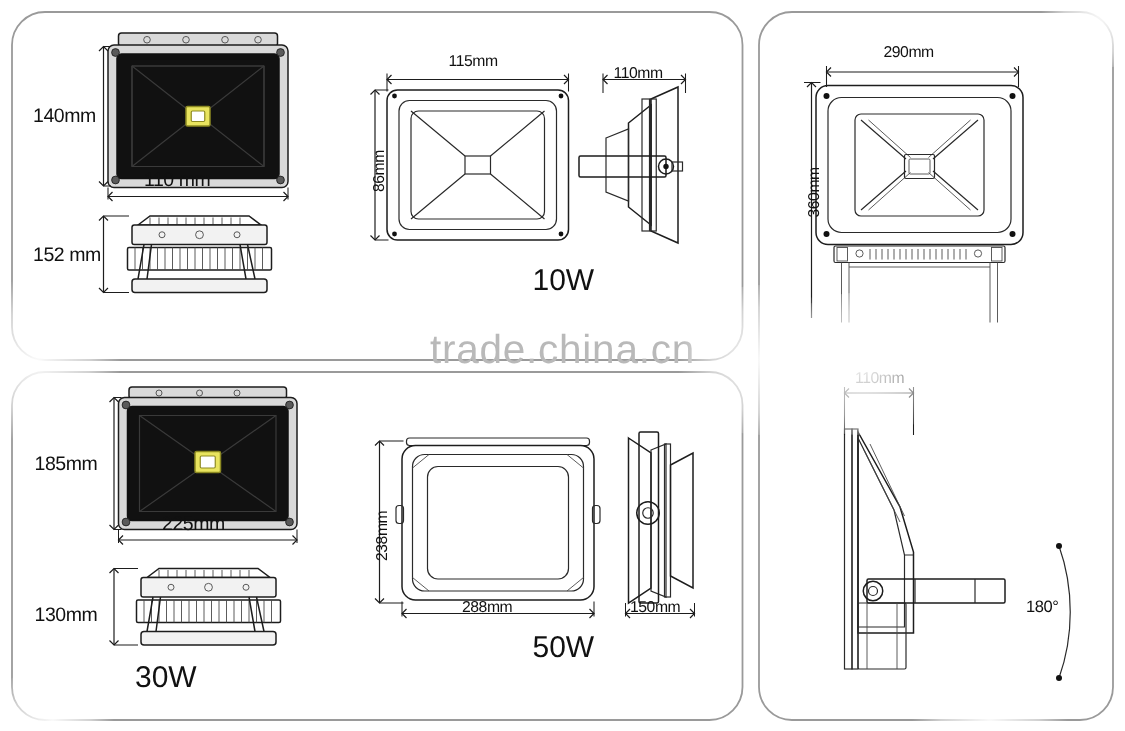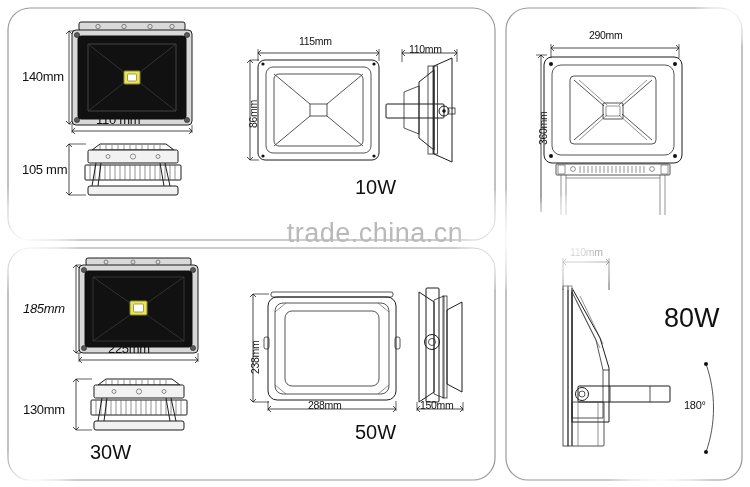--- a/index.html
+++ b/index.html
@@ -359,40 +359,39 @@
 
       <path class="ln-thin" d="M706,364 C716,392 716,424 706,452" stroke="#555"></path>
       <circle class="dot" cx="706" cy="364" r="2"></circle>
       <circle class="dot" cx="706" cy="452" r="2"></circle>
     </g>
 
   </svg>
 
   <div class="lbl dimlbl" style="left:22px;top:70px;">140mm</div>
   <div class="lbl dimlbl" style="left:96px;top:113px;">110 mm</div>
-  <div class="lbl dimlbl" style="left:22px;top:163px;">105 mm</div>
+  <div class="lbl dimlbl" style="left:22px;top:163px;">152 mm</div>
   <div class="lbl dimlbl-sm" style="left:299px;top:36px;">115mm</div>
   <div class="lbl dimlbl-sm vert" style="left:248px;top:128px;transform:rotate(-90deg);">86mm</div>
   <div class="lbl dimlbl-sm" style="left:409px;top:44px;">110mm</div>
   <div class="lbl wattlbl" style="left:355px;top:177px;">10W</div>
 
-  <div class="lbl dimlbl" style="left:23px;top:302px;font-style:italic;">185mm</div>
+  <div class="lbl dimlbl" style="left:23px;top:302px;">185mm</div>
   <div class="lbl dimlbl" style="left:108px;top:342px;">225mm</div>
   <div class="lbl dimlbl" style="left:23px;top:403px;">130mm</div>
   <div class="lbl dimlbl-sm vert" style="left:250px;top:374px;transform:rotate(-90deg);">238mm</div>
   <div class="lbl dimlbl-sm" style="left:308px;top:400px;text-align:right;">288mm</div>
   <div class="lbl dimlbl-sm" style="left:420px;top:400px;">150mm</div>
   <div class="lbl wattlbl" style="left:90px;top:442px;">30W</div>
   <div class="lbl wattlbl" style="left:355px;top:422px;">50W</div>
 
   <div class="lbl dimlbl-sm" style="left:589px;top:30px;">290mm</div>
   <div class="lbl dimlbl-sm vert" style="left:538px;top:145px;transform:rotate(-90deg);">360mm</div>
   <div class="lbl dimlbl-sm" style="left:570px;top:247px;">110mm</div>
   <div class="lbl anglbl" style="left:684px;top:400px;">180°</div>
-  <div class="lbl wattlbl wattlbl-lg" style="left:664px;top:305px;">80W</div>
 
   <svg style="position:absolute;left:0;top:0;width:750px;height:487px;pointer-events:none;">
     <path class="dim" d="M563,262 L609,262"></path>
     <path class="dim" d="M566,259 L563,262 L566,265"></path>
     <path class="dim" d="M606,259 L609,262 L606,265"></path>
     <path class="ext" d="M563,258 L563,290 M609,258 L609,290"></path>
   </svg>
 
   <div id="watermark">trade.china.cn</div>
 

